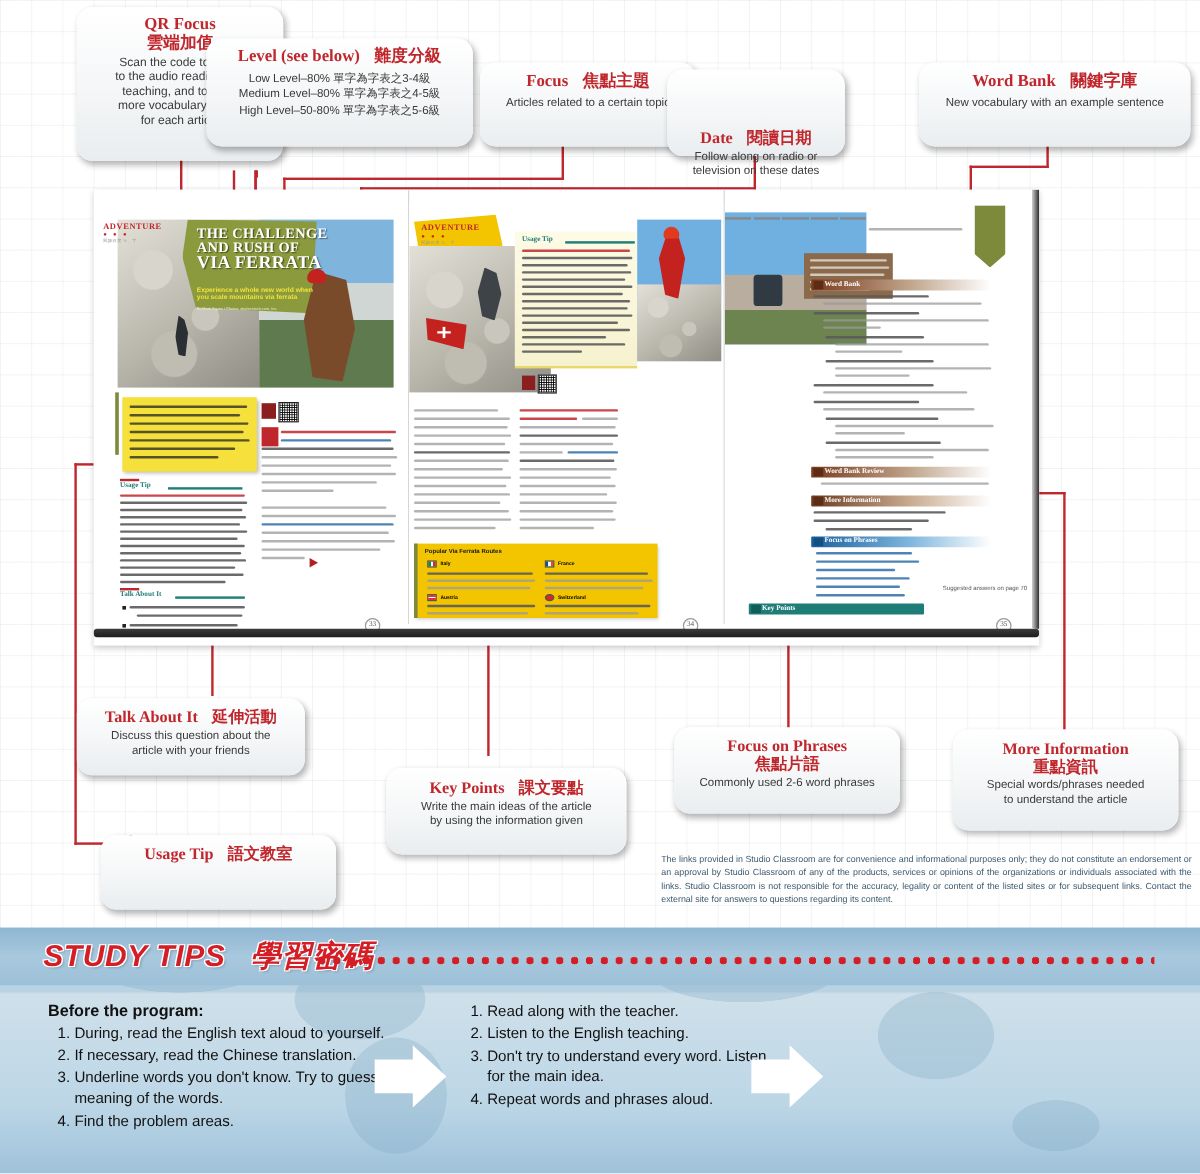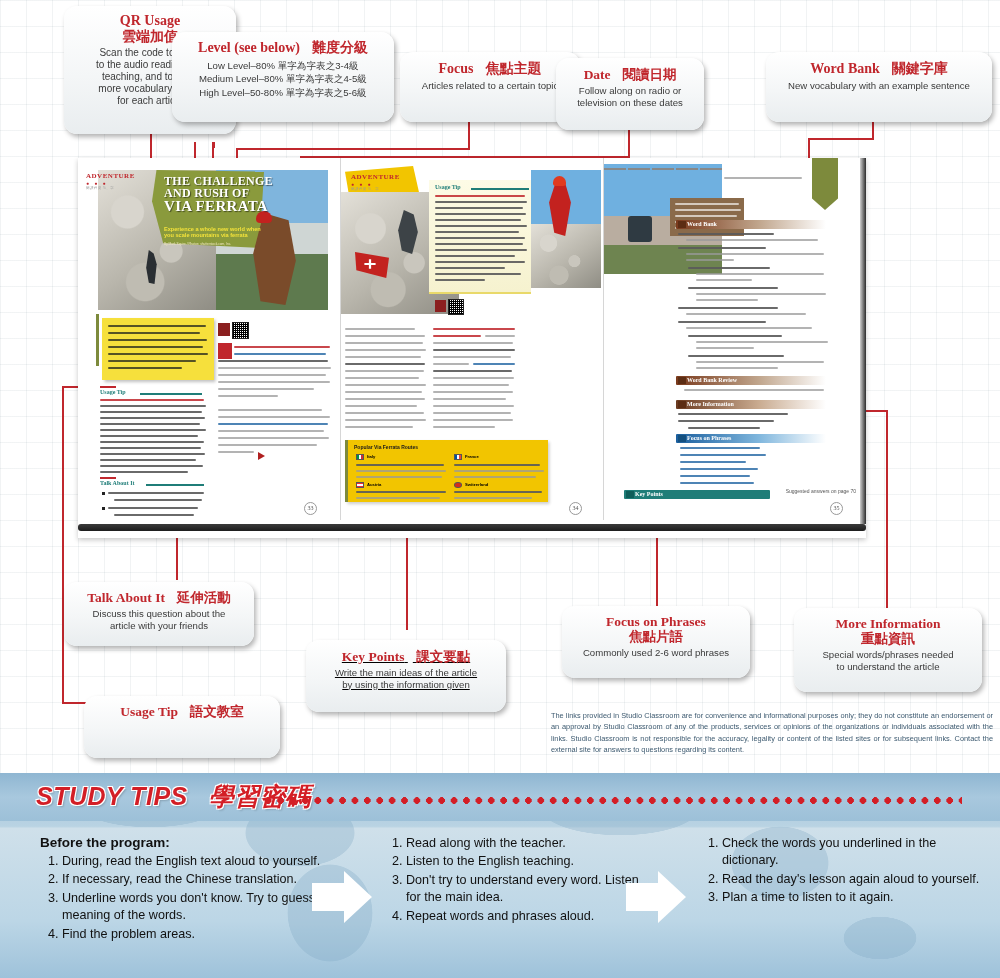--- a/index.html
+++ b/index.html
@@ -46,21 +46,21 @@
   .callout .body .ln{display:block;}
 
   
   #spread{
     position:absolute;left:78px;top:158px;width:788px;height:380px;z-index:4;
     background:#ffffff;
     box-shadow:0 2px 5px rgba(0,0,0,.22);
     overflow:hidden;
     font-family:"Liberation Sans", sans-serif;
   }
-  .pg{position:absolute;top:0;height:362px;background:#fff;overflow:hidden;}
+  .pg{position:absolute;top:13px;height:362px;background:#fff;overflow:hidden;}
   #pgL{left:0;width:262px;}
   #pgM{left:263px;width:262px;}
   #pgR{left:526px;width:262px;}
   .pgline{position:absolute;top:0;width:1px;height:362px;background:#d6d6d6;}
   #spine{position:absolute;left:0;top:366px;width:788px;height:7px;
     background:linear-gradient(to bottom,#3b3b3b,#1d1d1d);border-radius:3px;}
   #spreadEdgeR{position:absolute;right:0;top:0;width:6px;height:366px;
     background:linear-gradient(to right,#cfcfcf,#2b2b2b);}
 
   
@@ -212,21 +212,21 @@
 
   <div class="conn v" style="left:656px;top:434px;height:174px;"></div>
   <div class="conn h" style="left:656px;top:434px;width:136px;"></div>
 
   <div class="conn v" style="left:886px;top:410px;height:198px;"></div>
   <div class="conn h" style="left:820px;top:410px;width:68px;"></div>
 </div>
 
 <div class="callout" style="left:64px;top:6px;width:172px;height:128px;">
   <div class="ttl" style="font-size:14px;">
-    <span>QR Usage</span><br>
+    <span>QR Focus</span><br>
     <span>雲端加值</span>
   </div>
   <div class="body" style="font-size:10px;">
     <span class="ln">Scan the code to listen</span>
     <span class="ln">to the audio reading and</span>
     <span class="ln">teaching, and to learn</span>
     <span class="ln">more vocabulary words</span>
     <span class="ln">for each article</span>
   </div>
 </div>
@@ -249,21 +249,21 @@
     <span>Focus</span>
     <span style="display:inline-block;width:5px;"></span>
     <span>焦點主題</span>
   </div>
   <div class="body" style="font-size:9.6px;">
     <span class="ln">Articles related to a certain topic</span>
   </div>
 </div>
 
 <div class="callout" style="left:556px;top:58px;width:148px;height:72px;padding-top:9px;">
-  <div class="ttl" style="font-size:13.5px;white-space:nowrap;">
+  <div class="ttl" style="font-size:13.5px;white-space:nowrap;margin-top:40px;">
     <span>Date</span>
     <span style="display:inline-block;width:5px;"></span>
     <span>閱讀日期</span>
   </div>
   <div class="body" style="font-size:9.6px;">
     <span class="ln">Follow along on radio or</span>
     <span class="ln">television on these dates</span>
   </div>
 </div>
 
@@ -291,21 +291,21 @@
 </div>
 
 <div class="callout" style="left:84px;top:696px;width:196px;height:62px;padding-top:8px;">
   <div class="ttl" style="font-size:13.5px;white-space:nowrap;">
     <span>Usage Tip</span>
     <span style="display:inline-block;width:5px;"></span>
     <span>語文教室</span>
   </div>
 </div>
 
-<div class="callout" style="left:306px;top:640px;width:200px;height:72px;padding-top:9px;text-decoration:underline;">
+<div class="callout" style="left:322px;top:640px;width:200px;height:72px;padding-top:9px;">
   <div class="ttl" style="font-size:13.5px;white-space:nowrap;">
     <span>Key Points</span>
     <span style="display:inline-block;width:5px;"></span>
     <span>課文要點</span>
   </div>
   <div class="body" style="font-size:9.6px;">
     <span class="ln">Write the main ideas of the article</span>
     <span class="ln">by using the information given</span>
   </div>
 </div>
@@ -714,19 +714,14 @@
     </ol>
   </div>
 
   <div class="arrow" style="left:626px;">
     <svg width="62" height="56" viewBox="0 0 62 56">
       <polygon points="0,14 32,14 32,2 60,28 32,54 32,42 0,42" fill="#ffffff"></polygon>
     </svg>
   </div>
 
   <div class="tipcol" style="left:700px;width:280px;">
-    <ol>
-      <li>Check the words you underlined in the dictionary.</li>
-      <li>Read the day's lesson again aloud to yourself.</li>
-      <li>Plan a time to listen to it again.</li>
-    </ol>
   </div>
 </div>
 
 </body></html>

